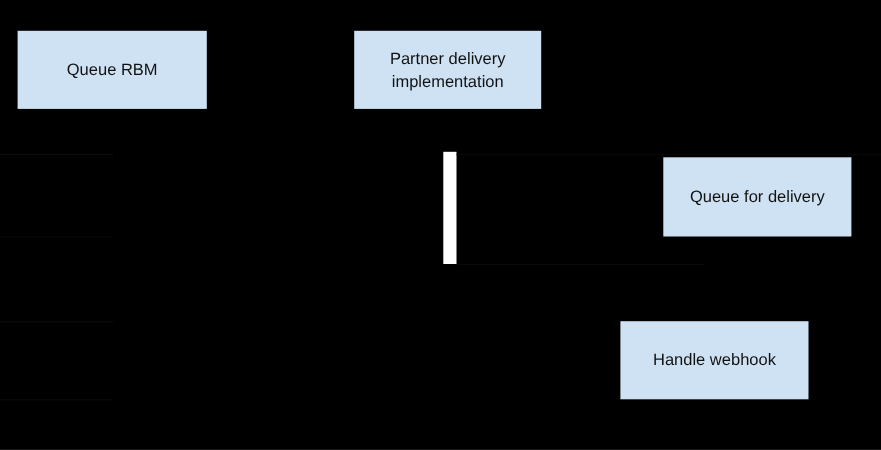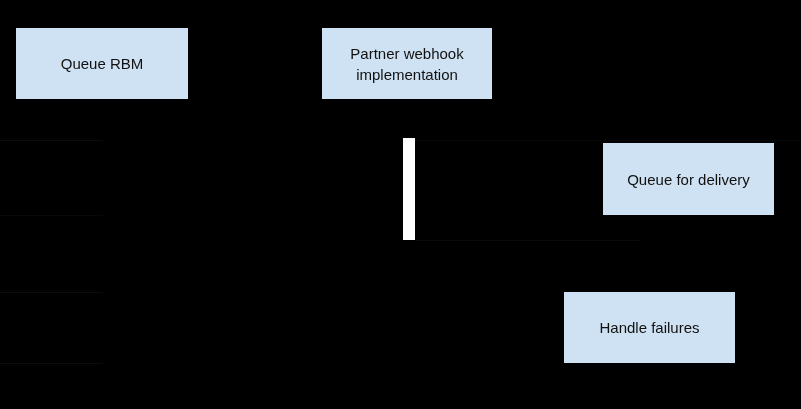--- a/index.html
+++ b/index.html
@@ -58,31 +58,31 @@
 </head>
 <body>
 
 <div class="stage">
 
   <div class="box box-google-rbm">
     <span>Queue RBM</span>
   </div>
 
   <div class="box box-partner-webhook">
-    <span>Partner webhook implementation</span>
+    <span>Partner delivery implementation</span>
   </div>
 
   <div class="activation-bar"></div>
 
   <div class="box box-queue">
     <span>Queue for delivery</span>
   </div>
 
   <div class="box box-handle">
-    <span>Handle failures</span>
+    <span>Handle webhook</span>
   </div>
 
   <div class="ghost-line ghost-1"></div>
   <div class="ghost-line ghost-2"></div>
   <div class="ghost-line ghost-3"></div>
   <div class="ghost-line ghost-4"></div>
   <div class="ghost-line ghost-5"></div>
   <div class="ghost-line ghost-6"></div>
 
 </div>

